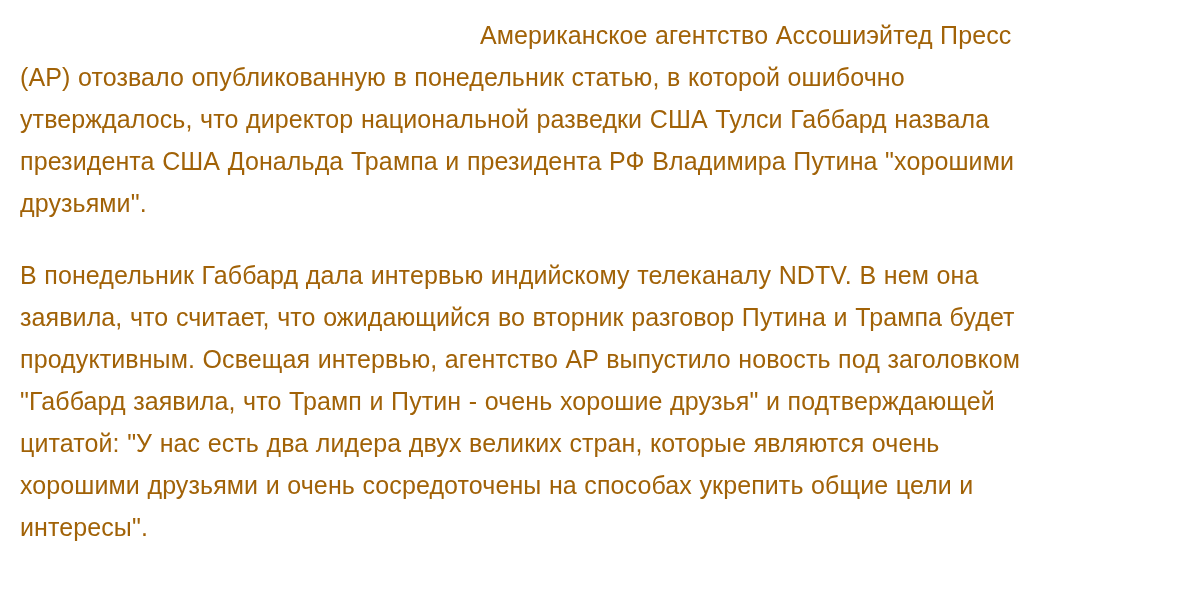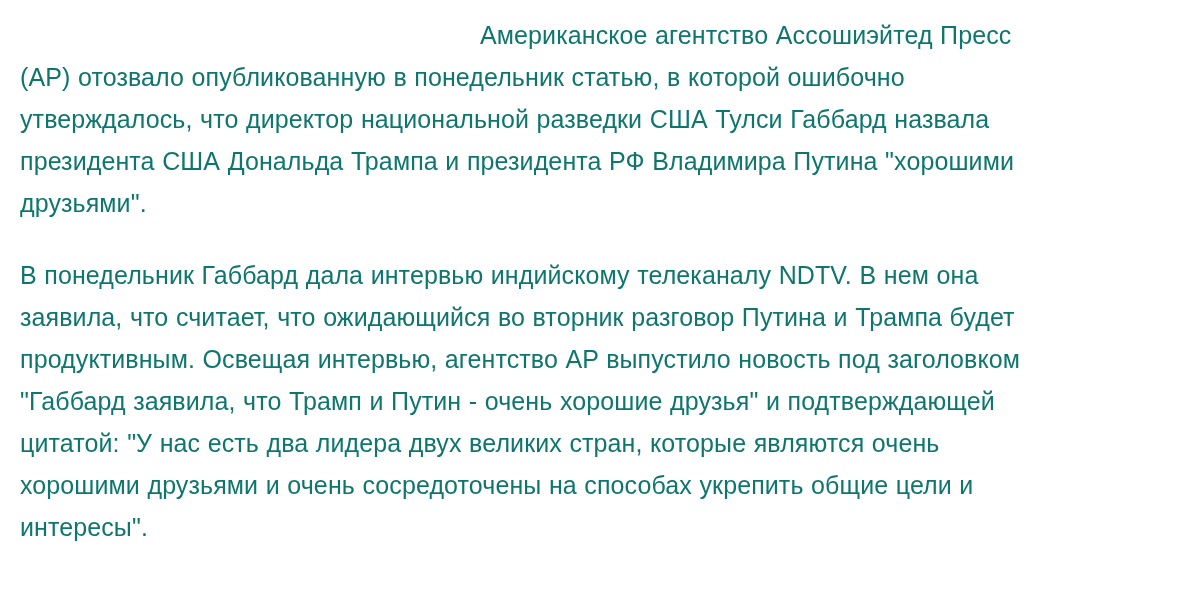--- a/index.html
+++ b/index.html
@@ -15,21 +15,21 @@
   }
   .article {
     box-sizing: border-box;
     width: 1188px;
     padding: 14px 150px 0 20px;
   }
   .article p {
     margin: 0 0 30px 0;
     font-size: 25px;
     line-height: 42px;
-    color: #0f766e;
+    color: #a16207;
     letter-spacing: 0.1px;
     text-align: left;
     word-spacing: 0.5px;
   }
   .article p.first {
     text-indent: 460px;
   }
   .article p:last-child {
     margin-bottom: 16px;
   }

